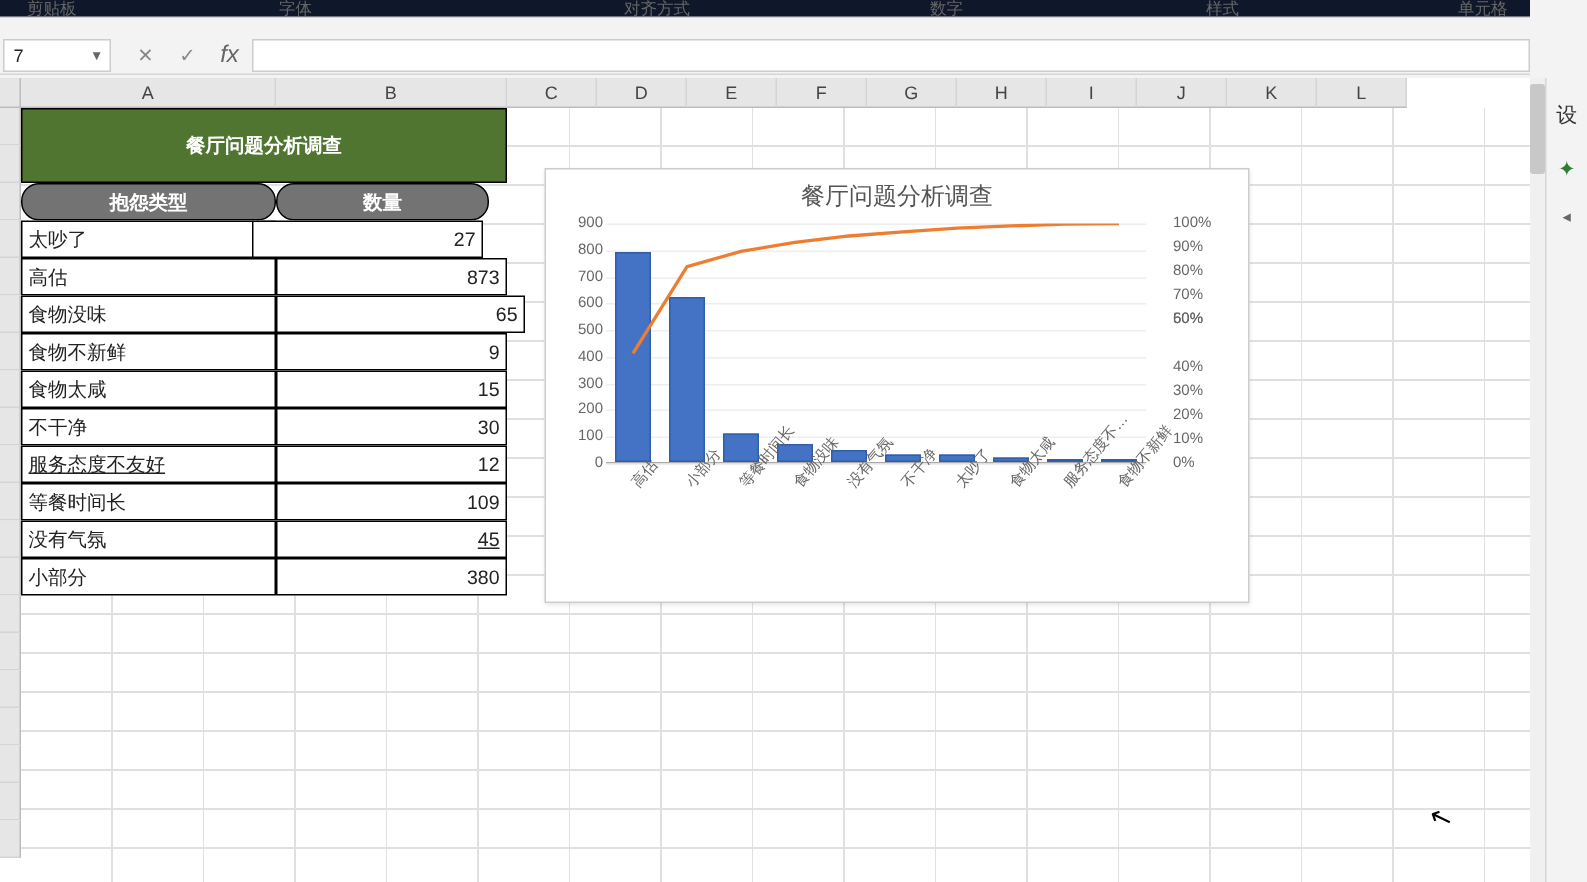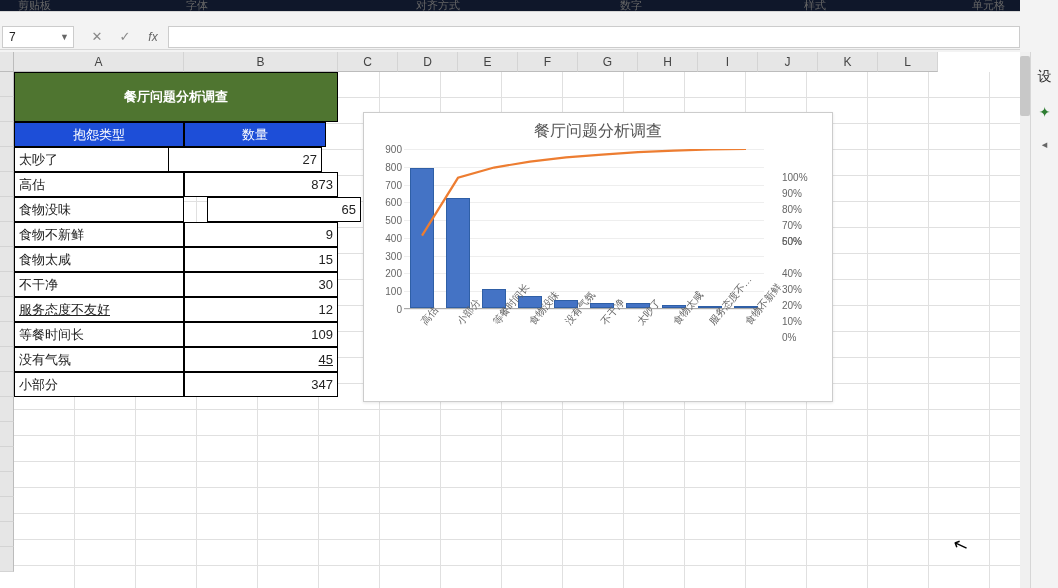--- a/index.html
+++ b/index.html
@@ -27,21 +27,21 @@
   }
   .namebox {
     width: 72px; height: 22px; margin-left: 2px;
     background: #fff; border: 1px solid #ccc;
     display: flex; align-items: center; justify-content: space-between;
     padding: 0 4px 0 6px; font-size: 12px;
   }
   .namebox .dd { font-size: 9px; color: #666; }
   .fx-area { display: flex; align-items: center; gap: 10px; margin-left: 14px; }
   .fx-btn { width: 18px; height: 18px; display: flex; align-items: center; justify-content: center; color: #888; font-size: 13px; }
-  .fx-label { font-style: italic; color: #666; font-size: 12px; }
+  .fx-label { font-style: italic; color: #666; font-size: 16px; }
   .formula-input { flex: 1; height: 22px; background: #fff; margin-left: 6px; border: 1px solid #ccc; }
   
   .sheet {
     position: absolute; left: 0; top: 52px; width: 1020px; height: 536px;
     background: #fff;
     overflow: hidden;
   }
   .col-headers { position: absolute; left: 14px; top: 0; height: 20px; display: flex; }
   .col-h {
     height: 20px; border-right: 1px solid #d4d4d4; border-bottom: 1px solid #bcbcbc;
@@ -68,22 +68,22 @@
   .cell {
     position: absolute; border: 1px solid #000;
     display: flex; align-items: center;
     font-size: 13px;
   }
   .title-cell {
     background: #4f7530; color: #fff; font-weight: bold;
     justify-content: center; height: 50px;
   }
   .hdr-cell {
-    background: #1d4ed8; color: #fff; font-weight: normal;
-    justify-content: center; height: 25px;
+    background: #737373; color: #fff; font-weight: bold;
+    justify-content: center; height: 25px; border-radius: 12px;
   }
   .data-cell { background: #fff; height: 25px; padding: 0 4px; }
   .left { justify-content: flex-start; }
   .right { justify-content: flex-end; }
   
   .chart {
     position: absolute; left: 363px; top: 60px; width: 470px; height: 290px;
     background: #fff; border: 1px solid #ccc;
     box-shadow: 0 1px 3px rgba(0,0,0,.1);
   }
@@ -94,21 +94,21 @@
   }
   .plot .hgrid {
     position: absolute; left: 0; width: 100%; border-top: 1px solid #eee;
   }
   .bar {
     position: absolute; bottom: 0; width: 24px; background: #4473c5; border: 1px solid #2f5fa6;
   }
   .axis-l { position: absolute; left: 14px; top: 36px; width: 26px; height: 160px; font-size: 10px; color: #666; }
   .axis-l div { position: absolute; right: 2px; transform: translateY(-50%); }
   .axis-r { position: absolute; right: 12px; top: 36px; width: 40px; height: 160px; font-size: 10px; color: #666; }
-  .axis-r div { position: absolute; left: 2px; transform: translateY(-50%); margin-top: 28px; }
+  .axis-r div { position: absolute; left: 2px; transform: translateY(-50%); }
   .cats { position: absolute; left: 40px; top: 200px; width: 360px; height: 80px; }
   .cat {
     position: absolute; font-size: 10px; color: #666; white-space: nowrap;
     transform-origin: top left; transform: rotate(-50deg);
   }
   .line-path { position: absolute; left: 40px; top: 36px; width: 360px; height: 160px; pointer-events: none; }
   
   .right-panel {
     position: absolute; right: 0; top: 52px; width: 28px; height: 536px;
     background: #f3f3f3; border-left: 1px solid #d6d6d6;
@@ -192,35 +192,35 @@
 
   <div id="cells">
       <div class="cell title-cell" style="left: 14px; top: 20px; width: 324px; height: 50px;">餐厅问题分析调查</div>
       <div class="cell hdr-cell" style="left: 14px; top: 70px; width: 170px; height: 25px;">抱怨类型</div>
       <div class="cell hdr-cell" style="left: 184px; top: 70px; width: 142px; height: 25px;">数量</div>
       <div class="cell data-cell left" style="left: 14px; top: 95px; width: 170px; height: 25px;">太吵了</div>
       <div class="cell data-cell right" style="left: 168px; top: 95px; width: 154px; height: 25px;">27</div>
       <div class="cell data-cell left" style="left: 14px; top: 120px; width: 170px; height: 25px;">高估</div>
       <div class="cell data-cell right" style="left: 184px; top: 120px; width: 154px; height: 25px;">873</div>
       <div class="cell data-cell left" style="left: 14px; top: 145px; width: 170px; height: 25px;">食物没味</div>
-      <div class="cell data-cell right" style="left: 184px; top: 145px; width: 154px; height: 25px; margin-left: 23px;">65</div>
+      <div class="cell data-cell right" style="left: 184px; top: 145px; width: 166px; height: 25px;">65</div>
       <div class="cell data-cell left" style="left: 14px; top: 170px; width: 170px; height: 25px;">食物不新鲜</div>
       <div class="cell data-cell right" style="left: 184px; top: 170px; width: 154px; height: 25px;">9</div>
       <div class="cell data-cell left" style="left: 14px; top: 195px; width: 170px; height: 25px;">食物太咸</div>
       <div class="cell data-cell right" style="left: 184px; top: 195px; width: 154px; height: 25px;">15</div>
       <div class="cell data-cell left" style="left: 14px; top: 220px; width: 170px; height: 25px;">不干净</div>
       <div class="cell data-cell right" style="left: 184px; top: 220px; width: 154px; height: 25px;">30</div>
       <div class="cell data-cell left" style="left: 14px; top: 245px; width: 170px; height: 25px; text-decoration: underline;">服务态度不友好</div>
       <div class="cell data-cell right" style="left: 184px; top: 245px; width: 154px; height: 25px;">12</div>
       <div class="cell data-cell left" style="left: 14px; top: 270px; width: 170px; height: 25px;">等餐时间长</div>
       <div class="cell data-cell right" style="left: 184px; top: 270px; width: 154px; height: 25px;">109</div>
       <div class="cell data-cell left" style="left: 14px; top: 295px; width: 170px; height: 25px;">没有气氛</div>
       <div class="cell data-cell right" style="left: 184px; top: 295px; width: 154px; height: 25px; text-decoration: underline;">45</div>
       <div class="cell data-cell left" style="left: 14px; top: 320px; width: 170px; height: 25px;">小部分</div>
-      <div class="cell data-cell right" style="left: 184px; top: 320px; width: 154px; height: 25px;">347</div>
+      <div class="cell data-cell right" style="left: 184px; top: 320px; width: 154px; height: 25px;">380</div>
     </div>
 
   <div class="chart">
     <div class="chart-title">餐厅问题分析调查</div>
     <div class="axis-l" id="axisL">
         <div style="top: 160px;">0</div>
         <div style="top: 142.222px;">100</div>
         <div style="top: 124.444px;">200</div>
         <div style="top: 106.667px;">300</div>
         <div style="top: 88.8889px;">400</div>

